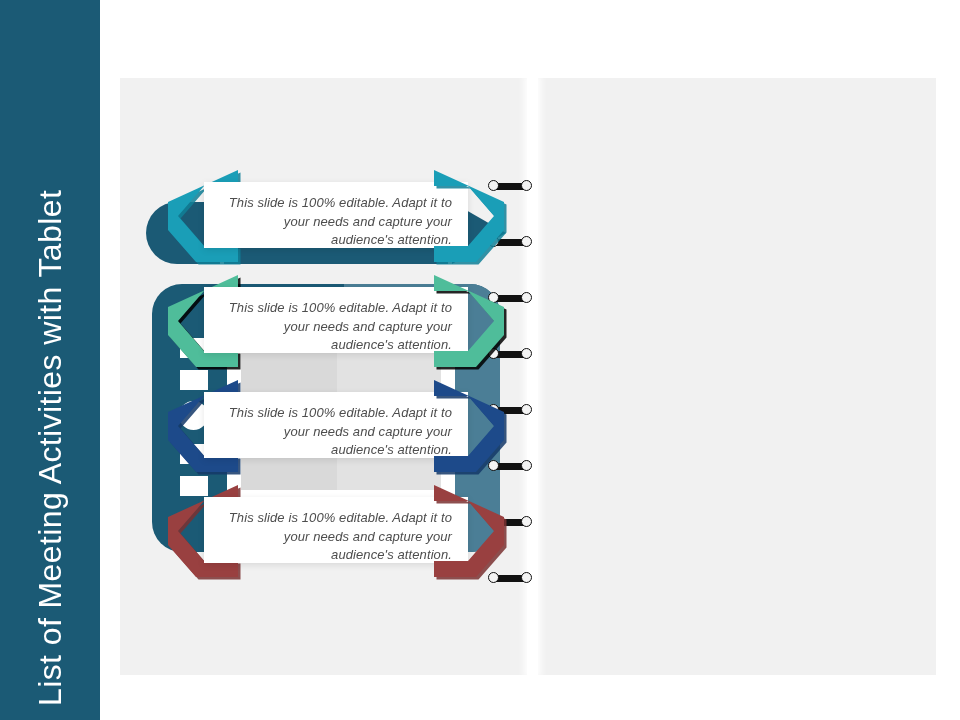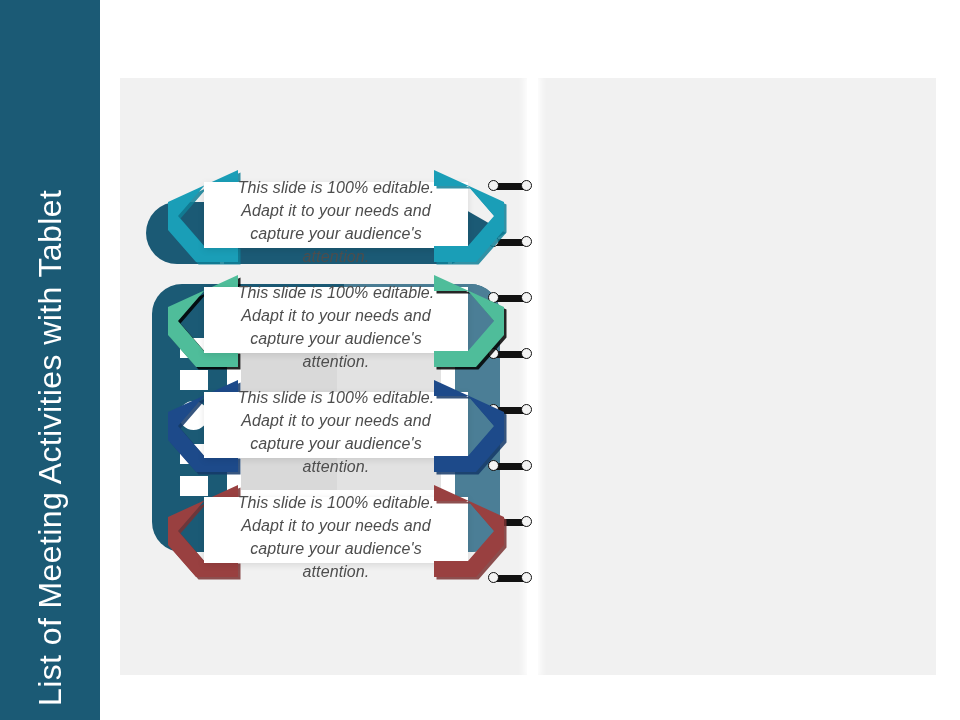--- a/index.html
+++ b/index.html
@@ -216,25 +216,25 @@
     height: 66px;
     background: #ffffff;
     box-shadow: 0 2px 7px rgba(0,0,0,0.10);
     display: flex;
     align-items: center;
     justify-content: center;
     box-sizing: border-box;
     padding: 0 16px;
   }
   .row-text {
-    font-size: 16px;
+    font-size: 13px;
     font-style: italic;
     line-height: 1.45;
     color: #4d4d4d;
-    text-align: center;
+    text-align: right;
     letter-spacing: 0.1px;
     margin-top: 14px;
   }
   .bracket-svg {
     position: absolute;
     top: 0;
     width: 84px;
     height: 96px;
     overflow: visible;
   }

